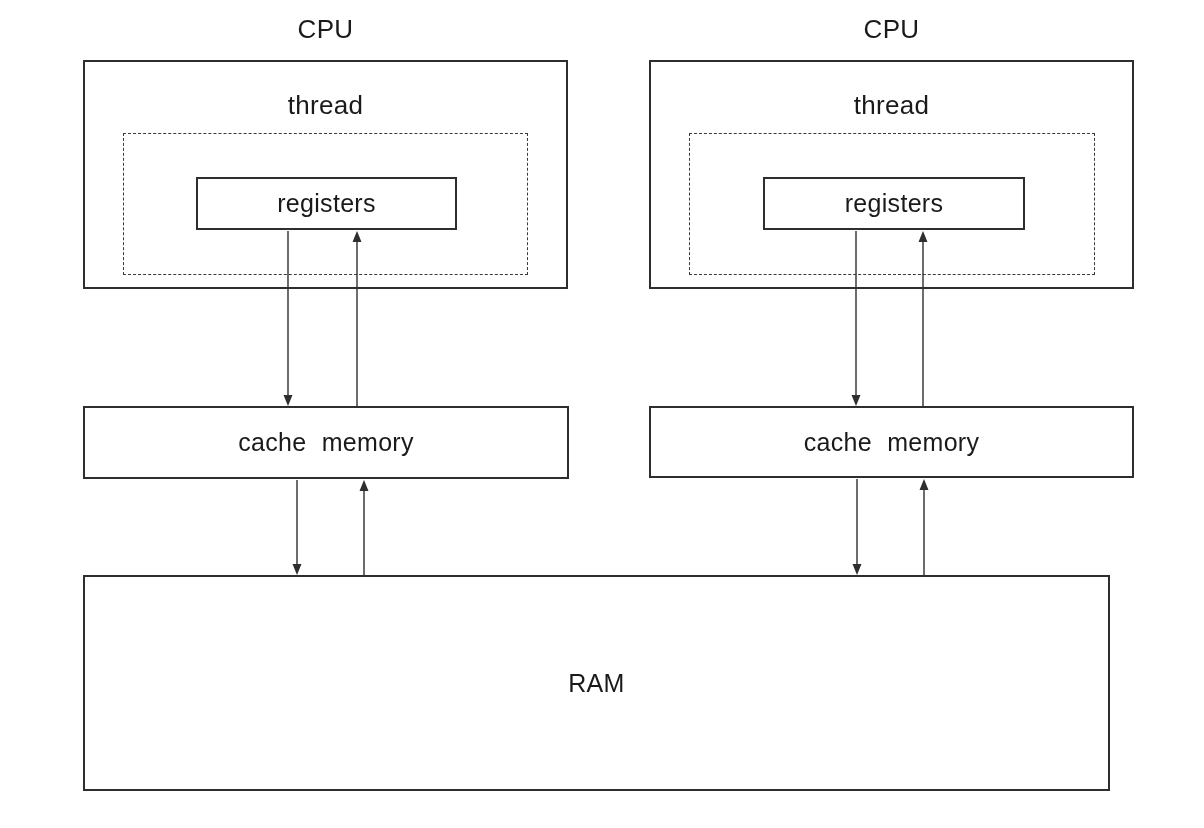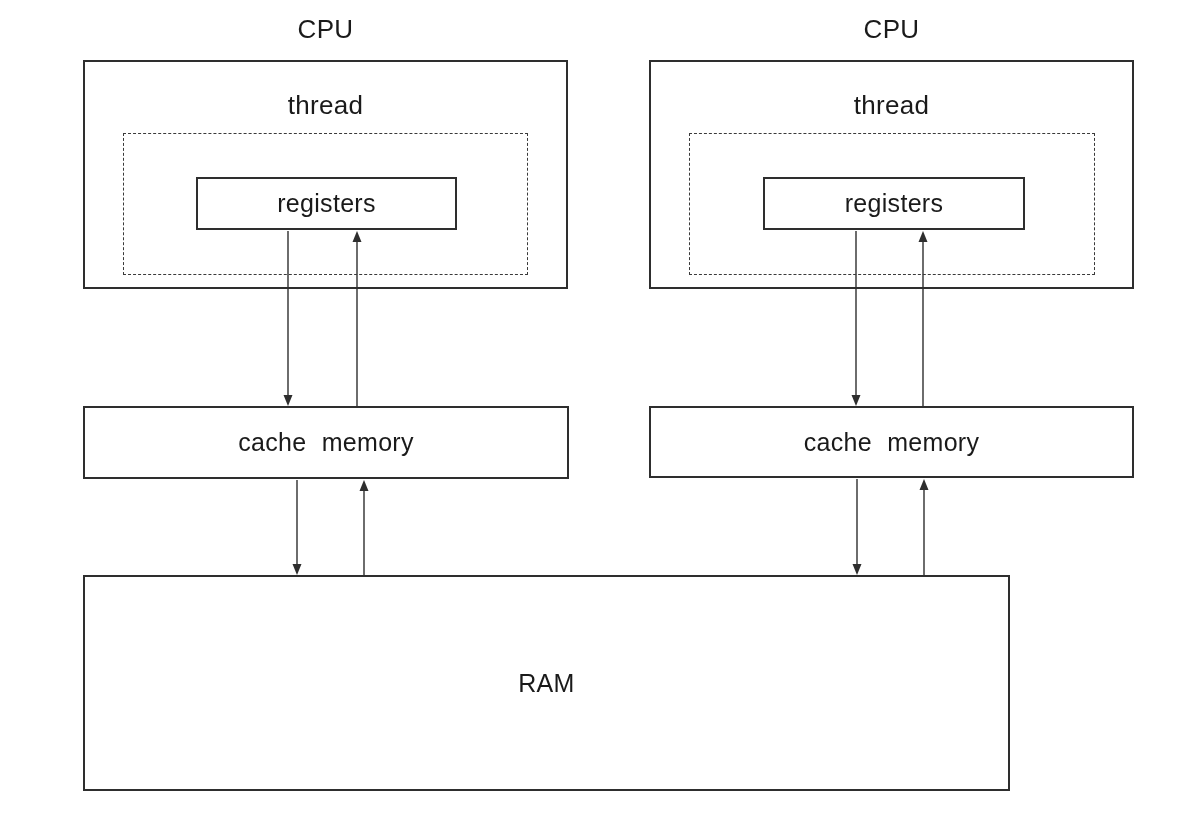--- a/index.html
+++ b/index.html
@@ -73,21 +73,21 @@
 
   
   .cpu-label-2   { left: 649px; top: 12px;  width: 485px; }
   .cpu-box-2     { left: 649px; top: 60px;  width: 485px; height: 229px; }
   .thread-label-2{ left: 649px; top: 88px;  width: 485px; }
   .dashed-box-2  { left: 689px; top: 133px; width: 406px; height: 142px; }
   .registers-2   { left: 763px; top: 177px; width: 262px; height: 53px; }
   .cache-2       { left: 649px; top: 406px; width: 485px; height: 72px; }
 
   
-  .ram-box       { left: 83px;  top: 575px; width: 927px; height: 216px; }
+  .ram-box       { left: 83px;  top: 575px; width: 1027px; height: 216px; }
 </style>
 </head>
 <body>
 
 <div class="canvas">
 
   <svg class="arrow-layer" viewBox="0 0 1204 828" xmlns="http://www.w3.org/2000/svg">
 
     <g>
       <line x1="288" y1="231" x2="288" y2="396"></line>

